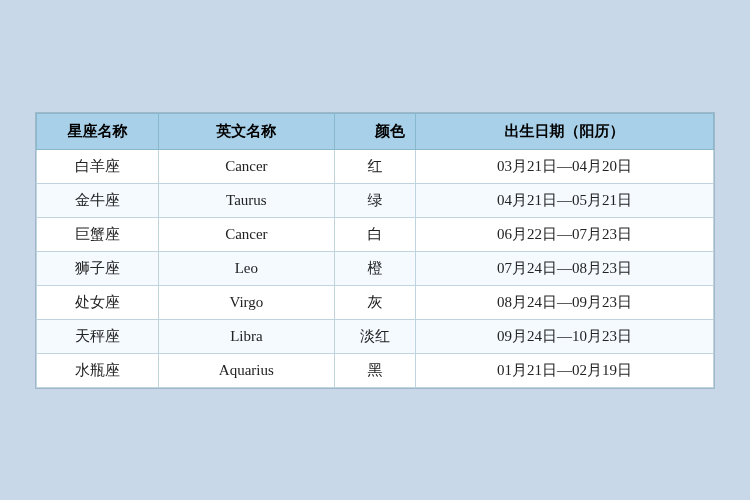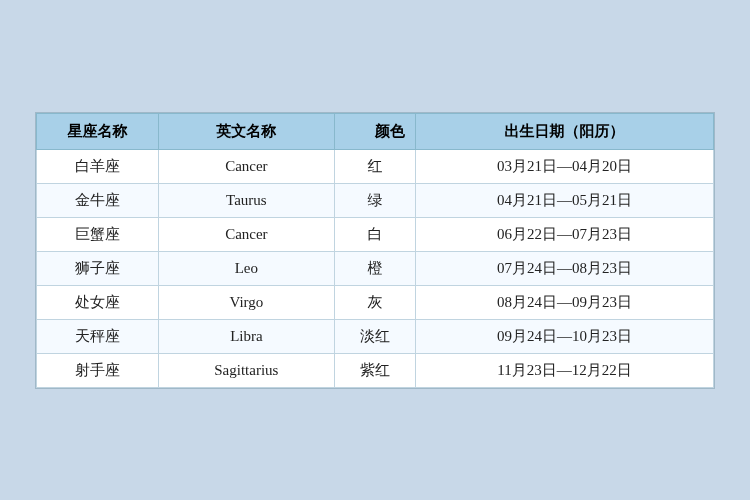--- a/index.html
+++ b/index.html
@@ -108,20 +108,20 @@
           <td>灰</td>
           <td>08月24日—09月23日</td>
         </tr>
         <tr>
           <td>天秤座</td>
           <td>Libra</td>
           <td>淡红</td>
           <td>09月24日—10月23日</td>
         </tr>
         <tr>
-          <td>射手座</td>
-          <td>Sagittarius</td>
-          <td>紫红</td>
-          <td>11月23日—12月22日</td>
+          <td>水瓶座</td>
+          <td>Aquarius</td>
+          <td>黑</td>
+          <td>01月21日—02月19日</td>
         </tr>
       </tbody>
   </table>
 </div>
 
 </body></html>

